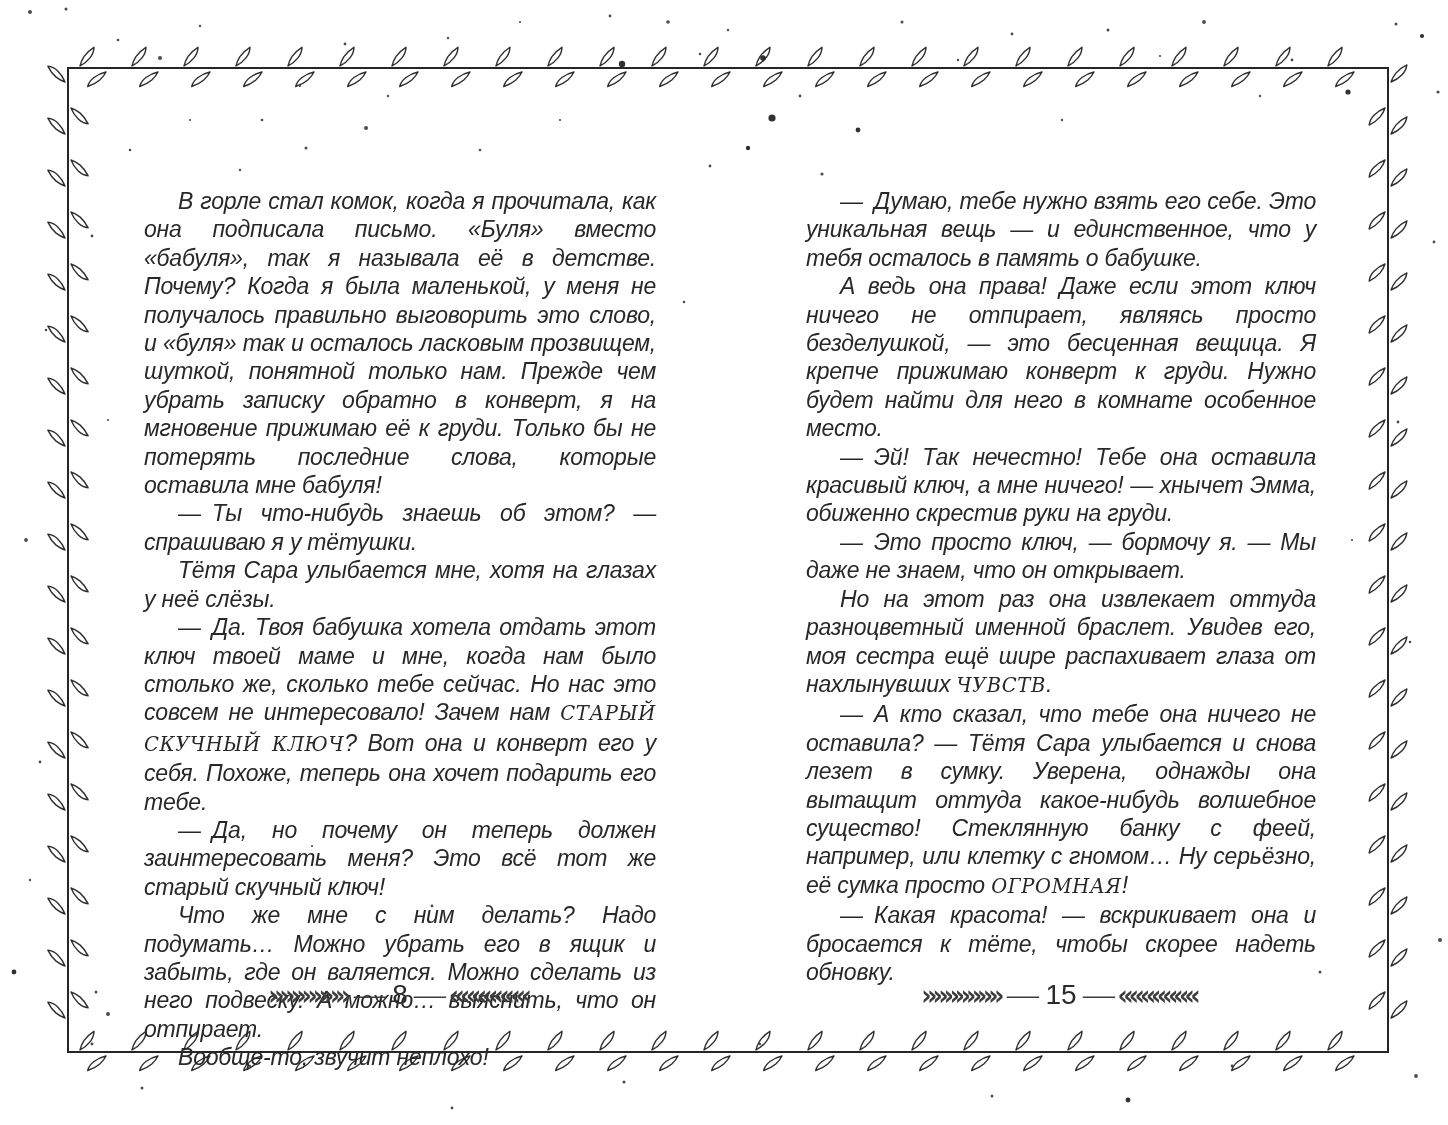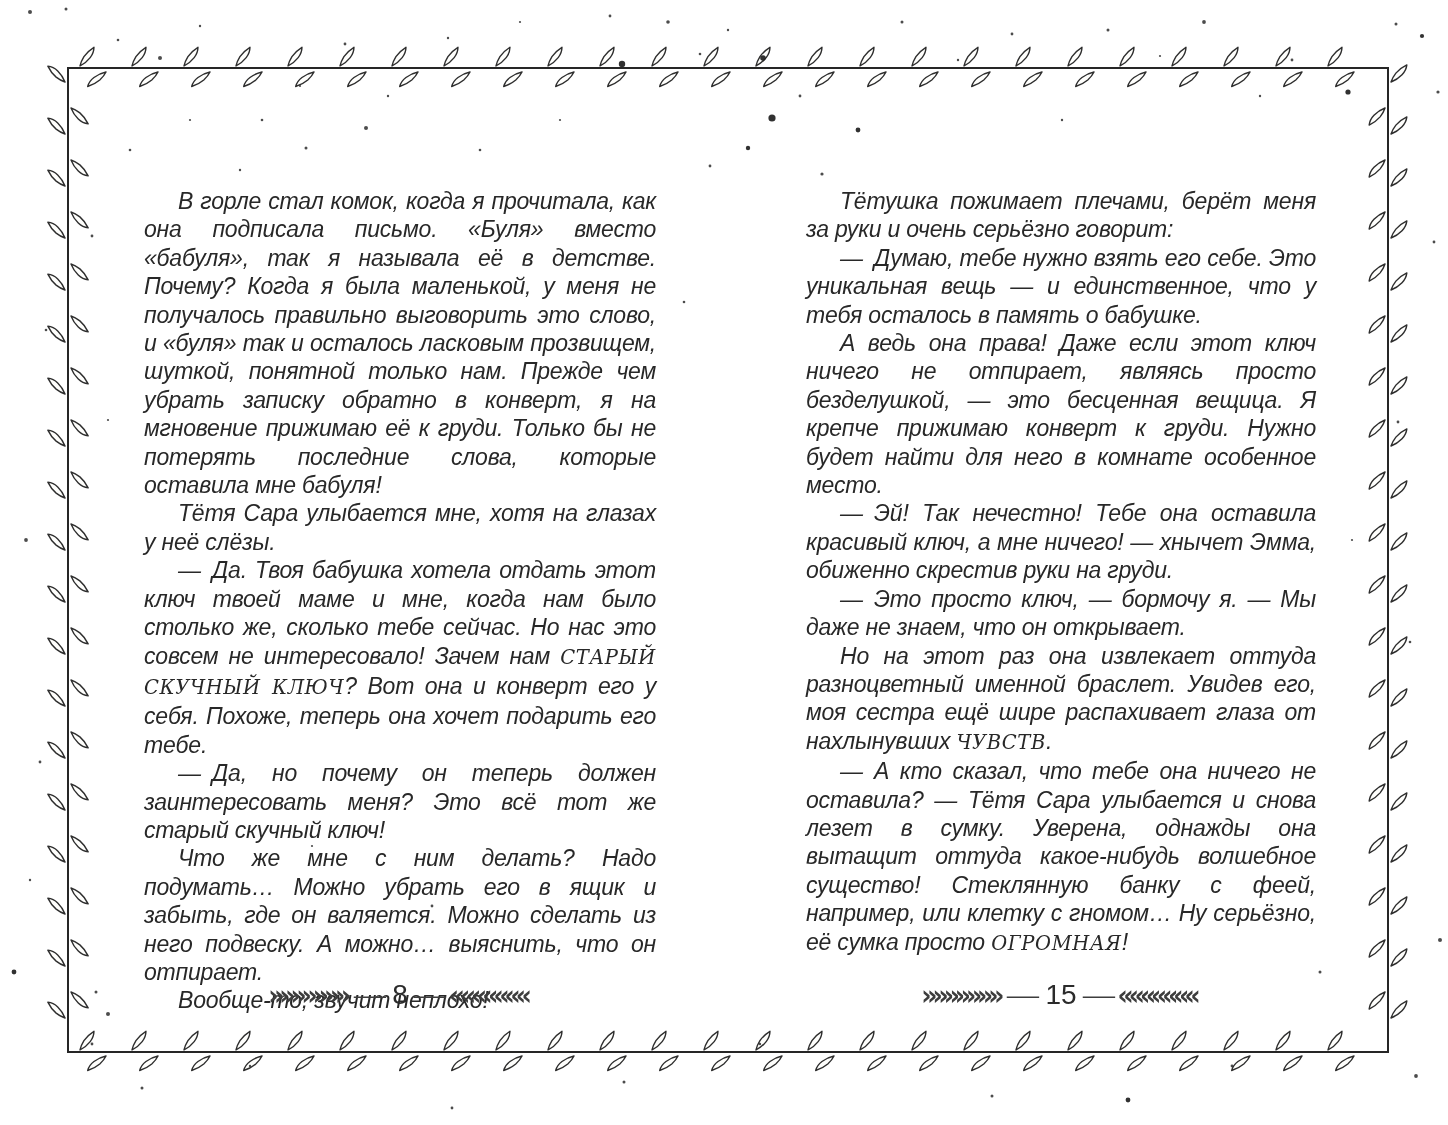--- a/index.html
+++ b/index.html
@@ -297,35 +297,36 @@
         <circle cx="1440" cy="940" r="2" opacity="0.8"></circle>
         <circle cx="1398" cy="422" r="1.4" opacity="0.8"></circle>
         <circle cx="1410" cy="642" r="1.3" opacity="0.8"></circle>
         <circle cx="1434" cy="242" r="1.4" opacity="0.8"></circle>
         <circle cx="1352" cy="540" r="1.1" opacity="0.8"></circle>
       </g>
   </svg>
 
   <section class="col col-left">
       <p class="para"><span>В горле стал комок, когда я прочитала, как она подписала письмо. «Буля» вместо «бабуля», так я называла её в детстве. Почему? Когда я была маленькой, у меня не получалось правильно выговорить это слово, и «буля» так и осталось ласковым прозвищем, шуткой, понятной только нам. Прежде чем убрать записку обратно в конверт, я на мгновение прижимаю её к груди. Только бы не потерять последние слова, которые оставила мне бабуля!</span></p>
+      <p class="para"><span>— Ты что-нибудь знаешь об этом? — спрашиваю я у тётушки.</span></p>
       <p class="para"><span>Тётя Сара улыбается мне, хотя на глазах у неё слёзы.</span></p>
       <p class="para"><span>— Да. Твоя бабушка хотела отдать этот ключ твоей маме и мне, когда нам было столько же, сколько тебе сейчас. Но нас это совсем не интересовало! Зачем нам </span><span class="fancy">СТАРЫЙ СКУЧНЫЙ КЛЮЧ</span><span>? Вот она и конверт его у себя. Похоже, теперь она хочет подарить его тебе.</span></p>
       <p class="para"><span>— Да, но почему он теперь должен заинтересовать меня? Это всё тот же старый скучный ключ!</span></p>
       <p class="para"><span>Что же мне с ним делать? Надо подумать… Можно убрать его в ящик и забыть, где он валяется. Можно сделать из него подвеску. А можно… выяснить, что он отпирает.</span></p>
       <p class="para"><span>Вообще-то, звучит неплохо!</span></p>
     </section>
 
   <section class="col col-right">
-      <p class="para"><span>Тётушка пожимает плечами, берёт меня за руки и очень серьёзно говорит:</span></p>
       <p class="para"><span>— Думаю, тебе нужно взять его себе. Это уникальная вещь — и единственное, что у тебя осталось в память о бабушке.</span></p>
       <p class="para"><span>А ведь она права! Даже если этот ключ ничего не отпирает, являясь просто безделушкой, — это бесценная вещица. Я крепче прижимаю конверт к груди. Нужно будет найти для него в комнате особенное место.</span></p>
       <p class="para"><span>— Эй! Так нечестно! Тебе она оставила красивый ключ, а мне ничего! — хнычет Эмма, обиженно скрестив руки на груди.</span></p>
       <p class="para"><span>— Это просто ключ, — бормочу я. — Мы даже не знаем, что он открывает.</span></p>
       <p class="para"><span>Но на этот раз она извлекает оттуда разноцветный именной браслет. Увидев его, моя сестра ещё шире распахивает глаза от нахлынувших </span><span class="fancy">ЧУВСТВ</span><span>.</span></p>
       <p class="para"><span>— А кто сказал, что тебе она ничего не оставила? — Тётя Сара улыбается и снова лезет в сумку. Уверена, однажды она вытащит оттуда какое-нибудь волшебное существо! Стеклянную банку с феей, например, или клетку с гномом… Ну серьёзно, её сумка просто </span><span class="fancy">ОГРОМНАЯ</span><span>!</span></p>
+      <p class="para"><span>— Какая красота! — вскрикивает она и бросается к тёте, чтобы скорее надеть обновку.</span></p>
     </section>
 
   <div class="pagenum pagenum-left">
     <span class="orn">»»»»»»»</span>
     <span class="dash">—</span>
     <span class="num">8</span>
     <span class="dash">—</span>
     <span class="orn">«««««««</span>
   </div>
 

